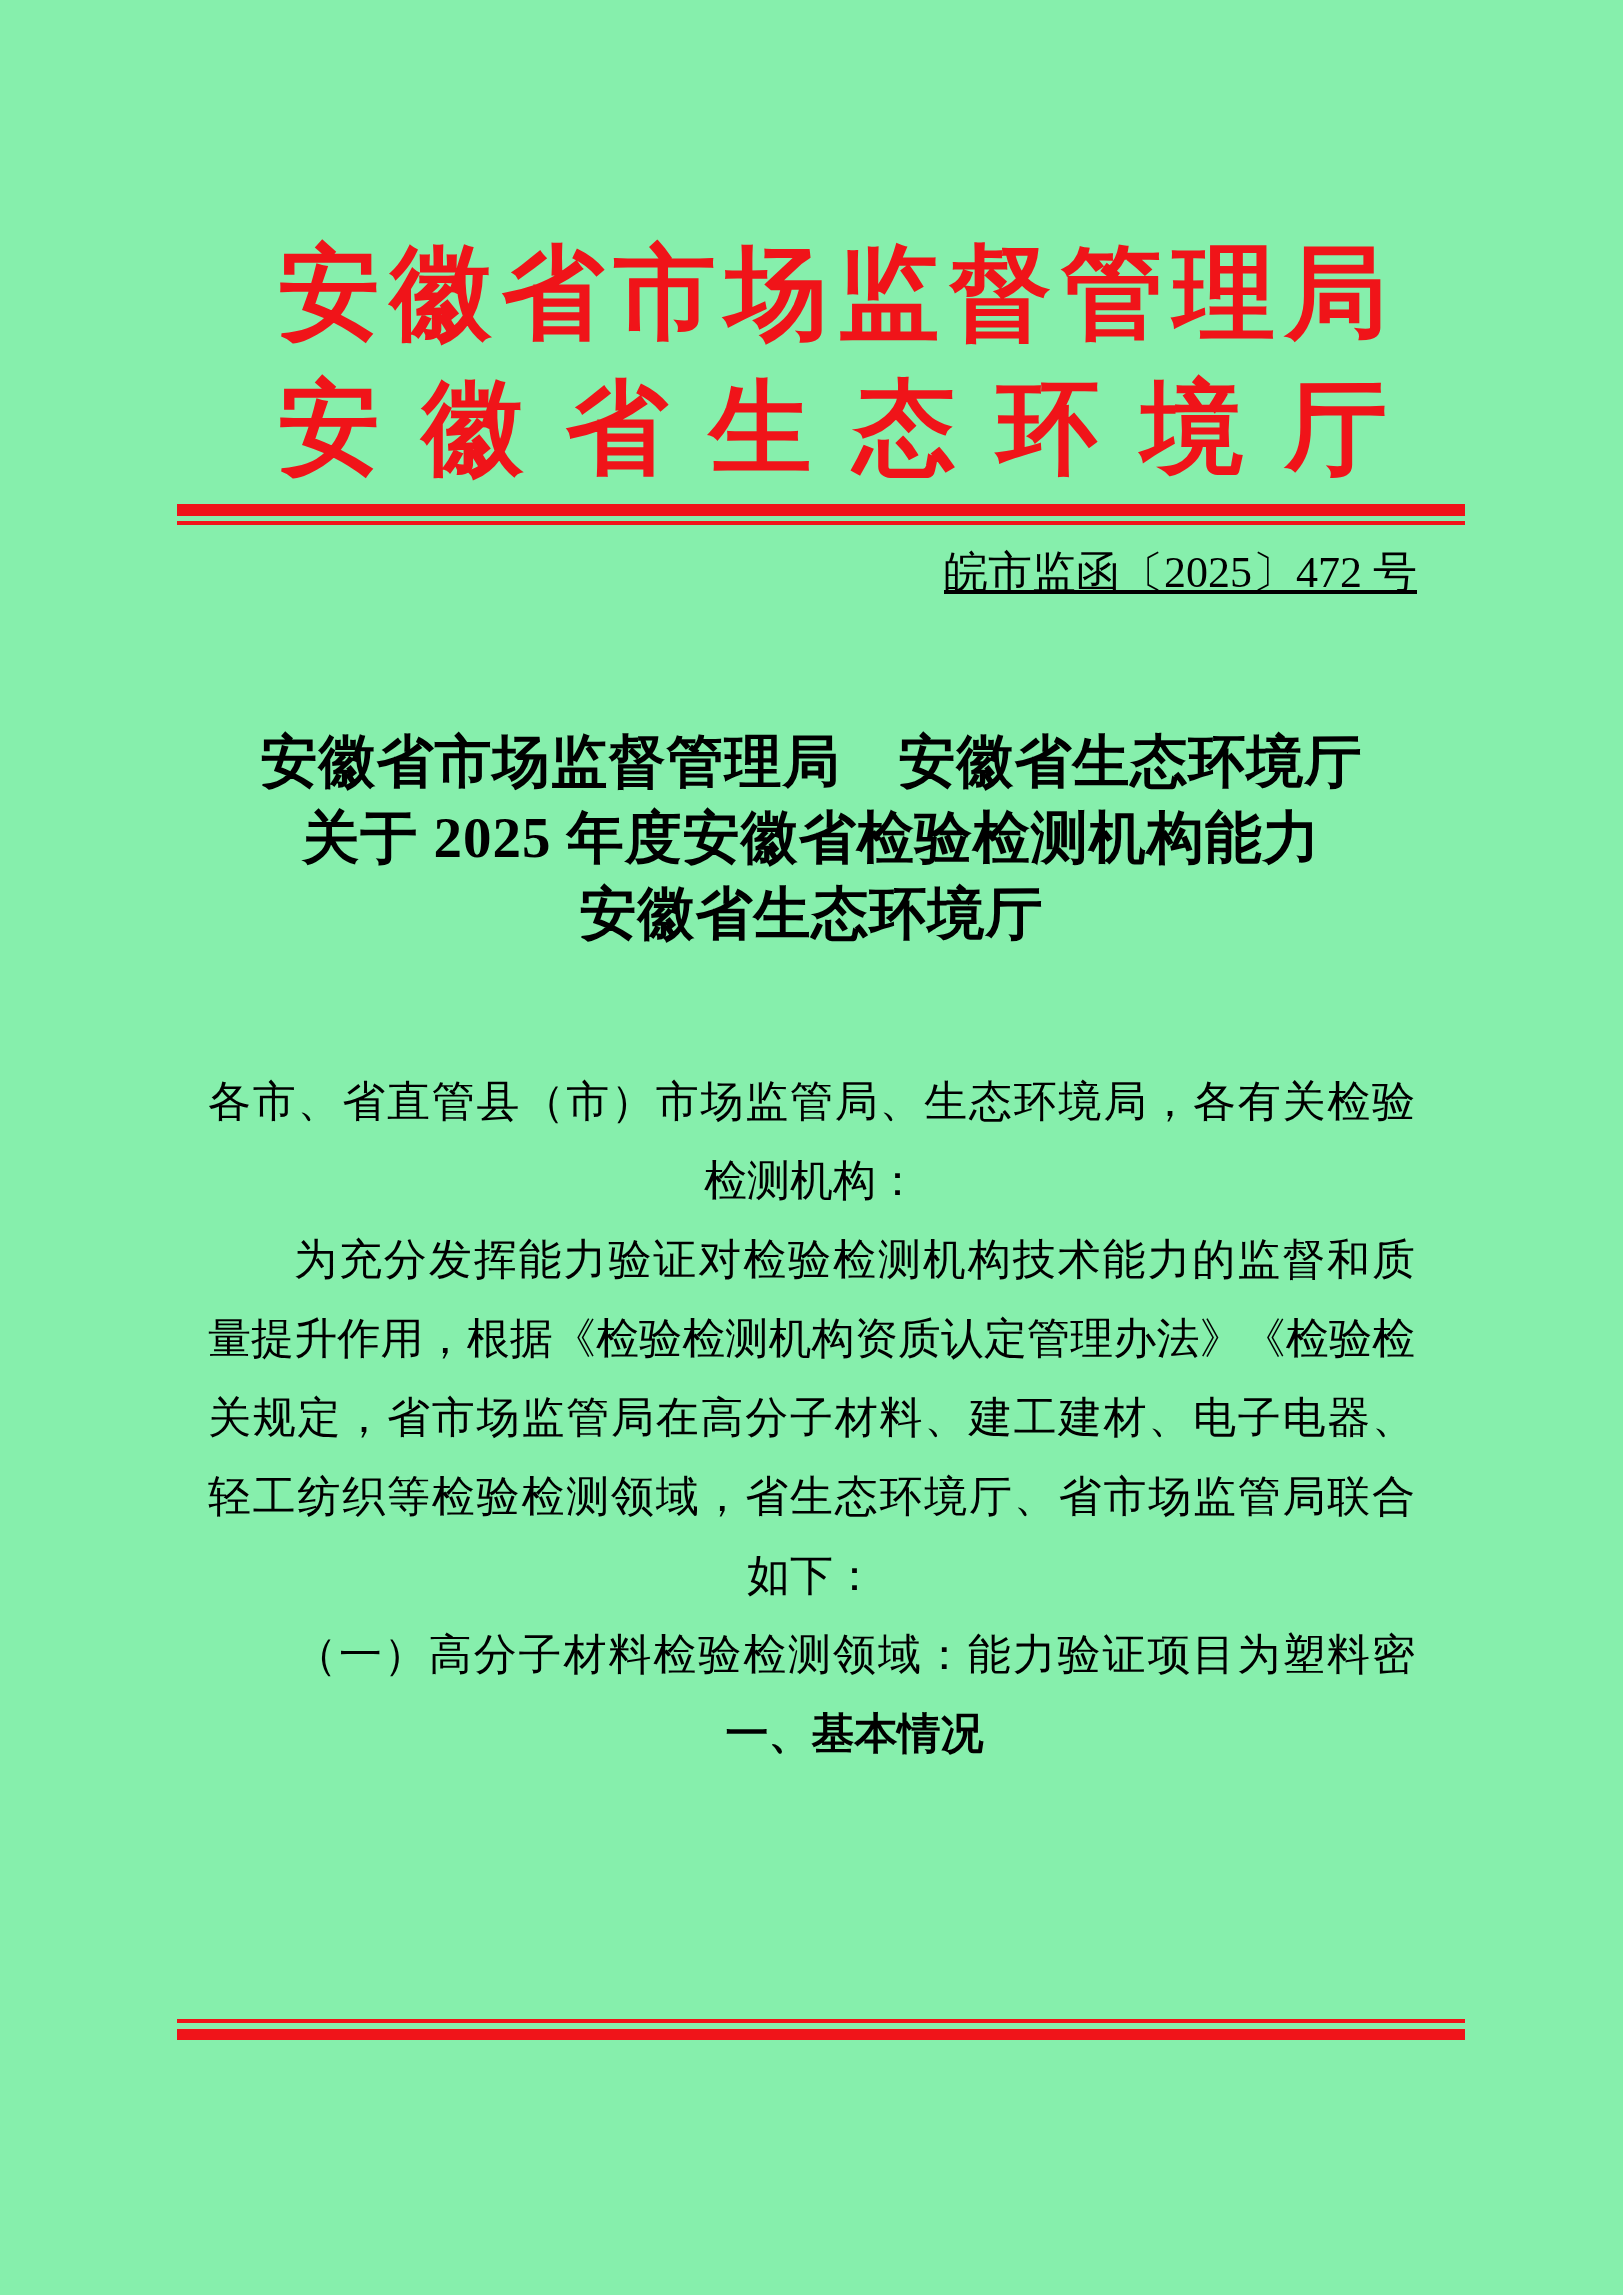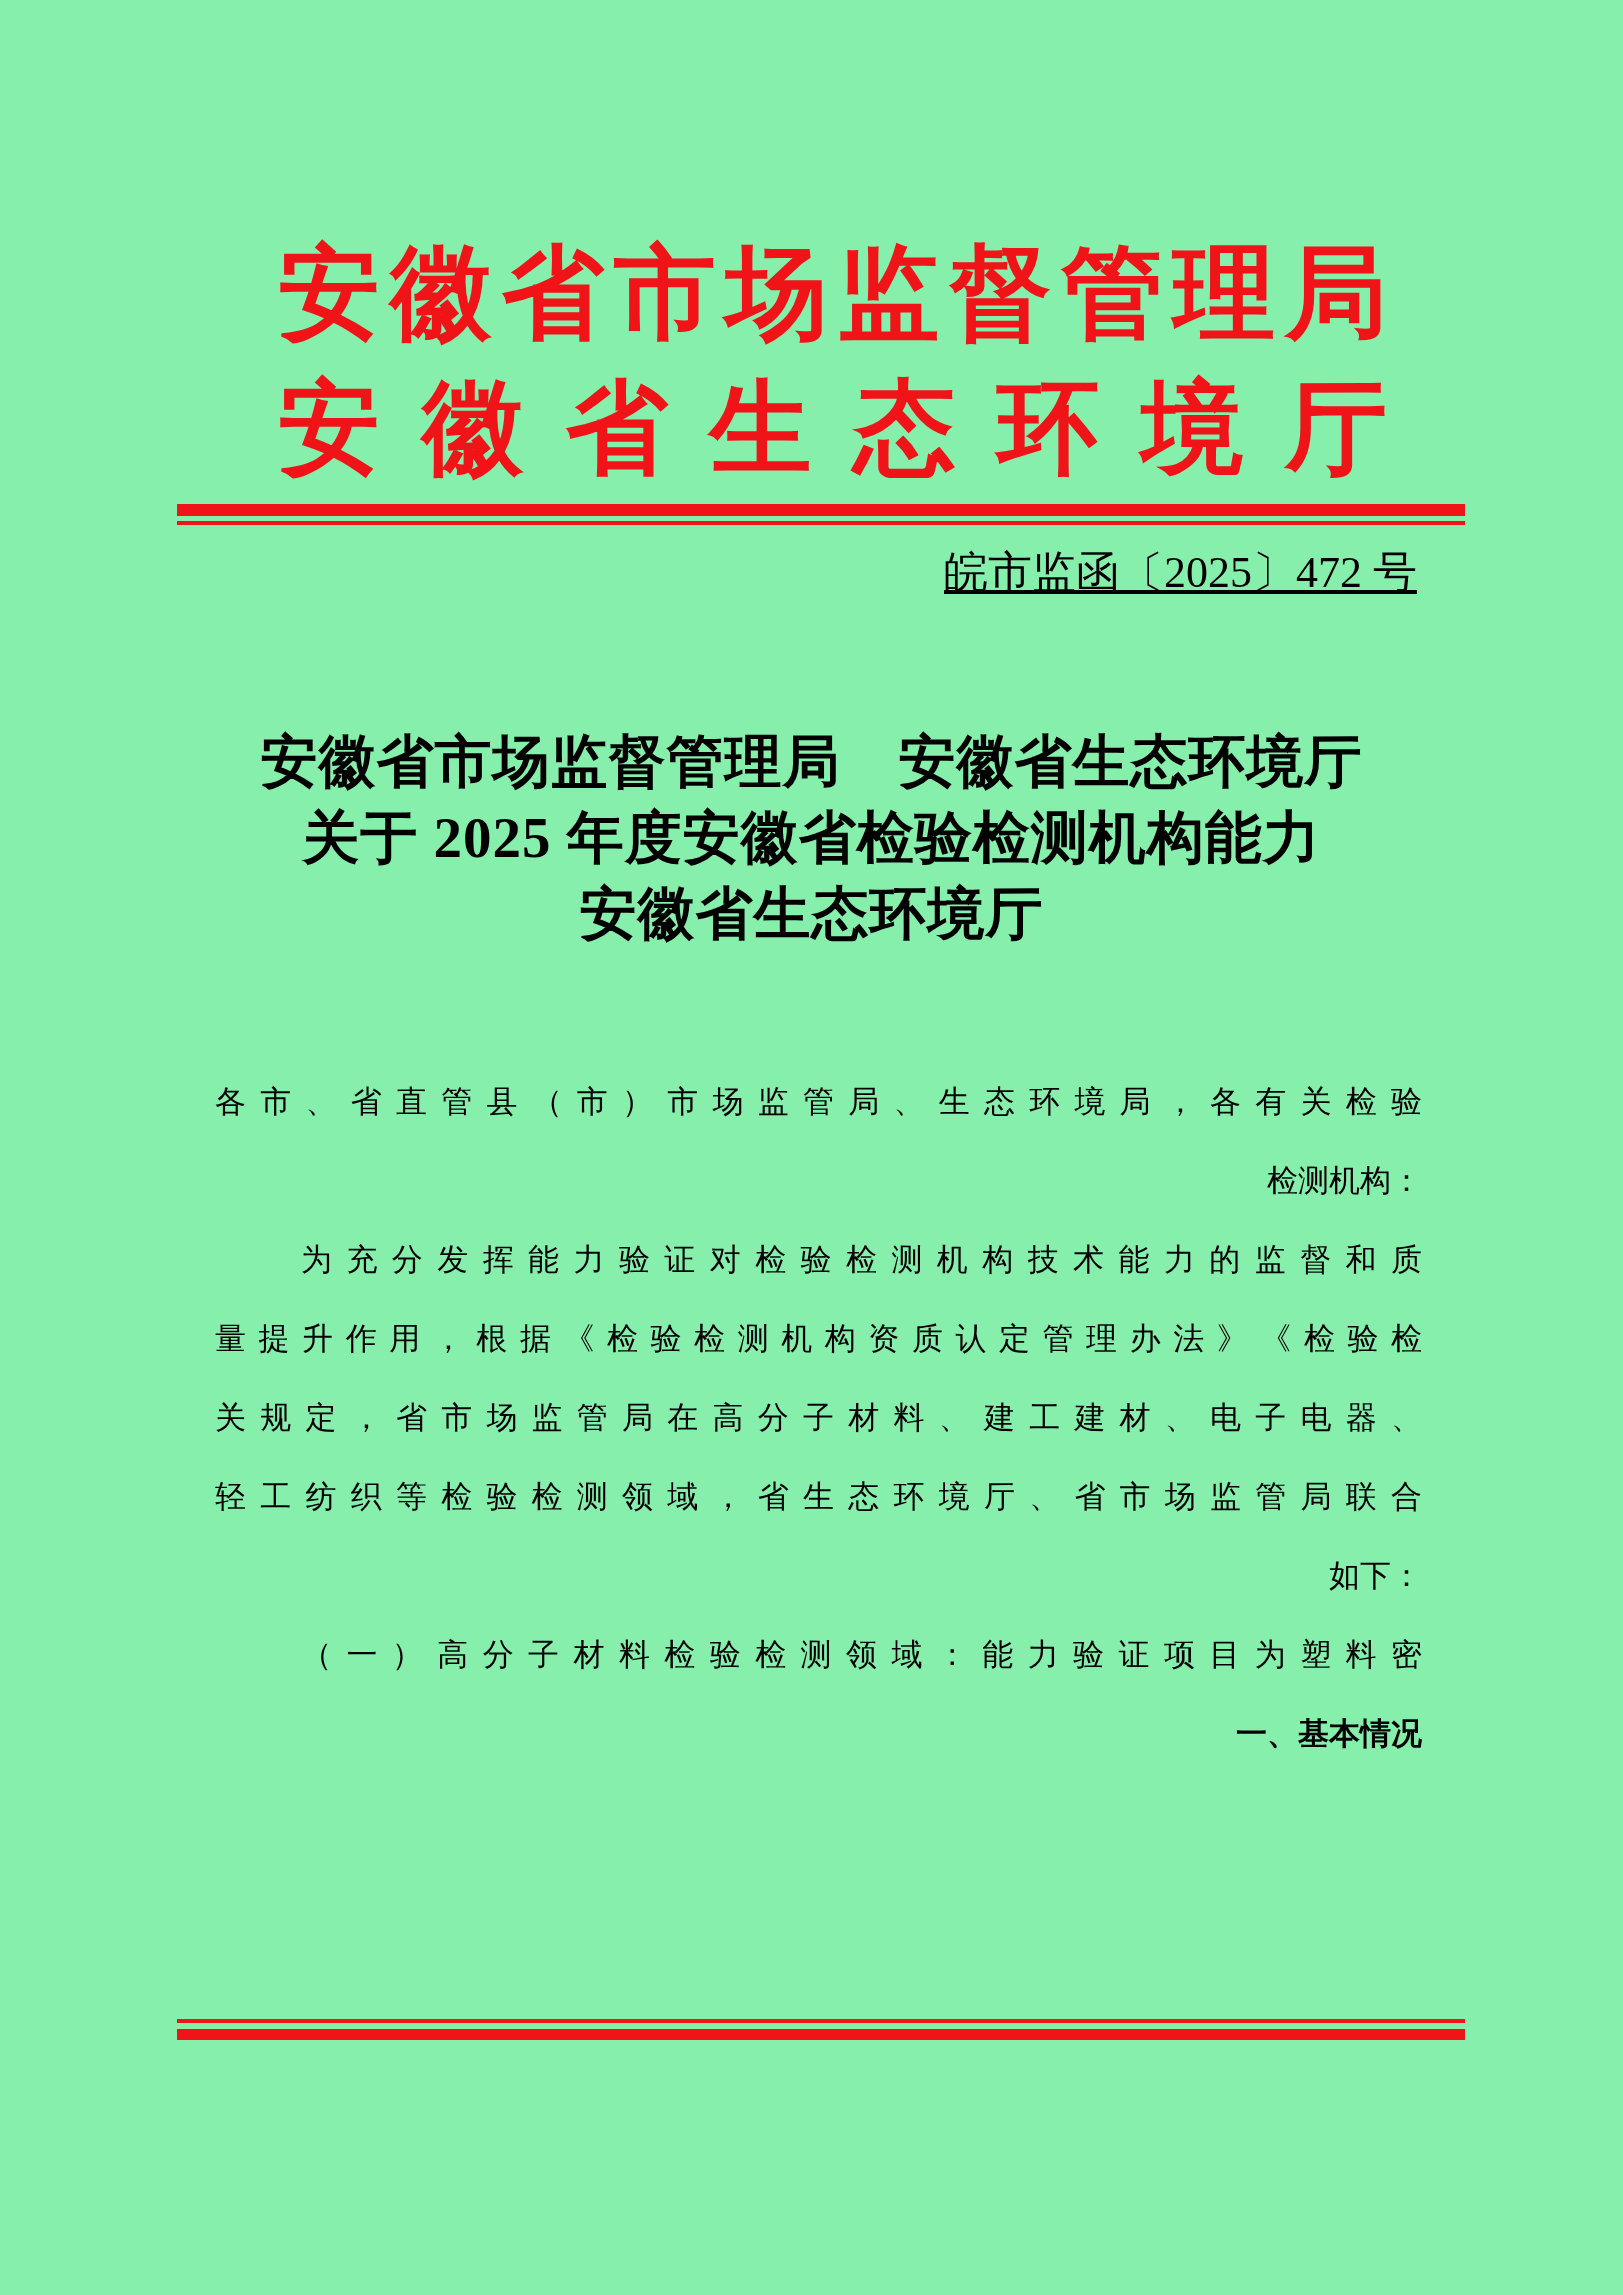--- a/index.html
+++ b/index.html
@@ -67,26 +67,26 @@
     font-weight: bold;
     font-size: 57px;
     line-height: 76px;
     letter-spacing: 1px;
   }
 
   
   .body-text {
     position: absolute;
     top: 1062px;
-    left: 215px;
+    left: 208px;
     width: 1207px;
-    font-size: 31px;
+    font-size: 43px;
     line-height: 79px;
   }
-  .line { text-align: right; }
+  .line { text-align: center; }
   .line.j {
     text-align: justify;
     text-align-last: justify;
   }
   .line.indent { padding-left: 86px; }
   .line.h {
     font-family: "Liberation Sans", sans-serif;
     font-weight: bold;
   }
 </style>

